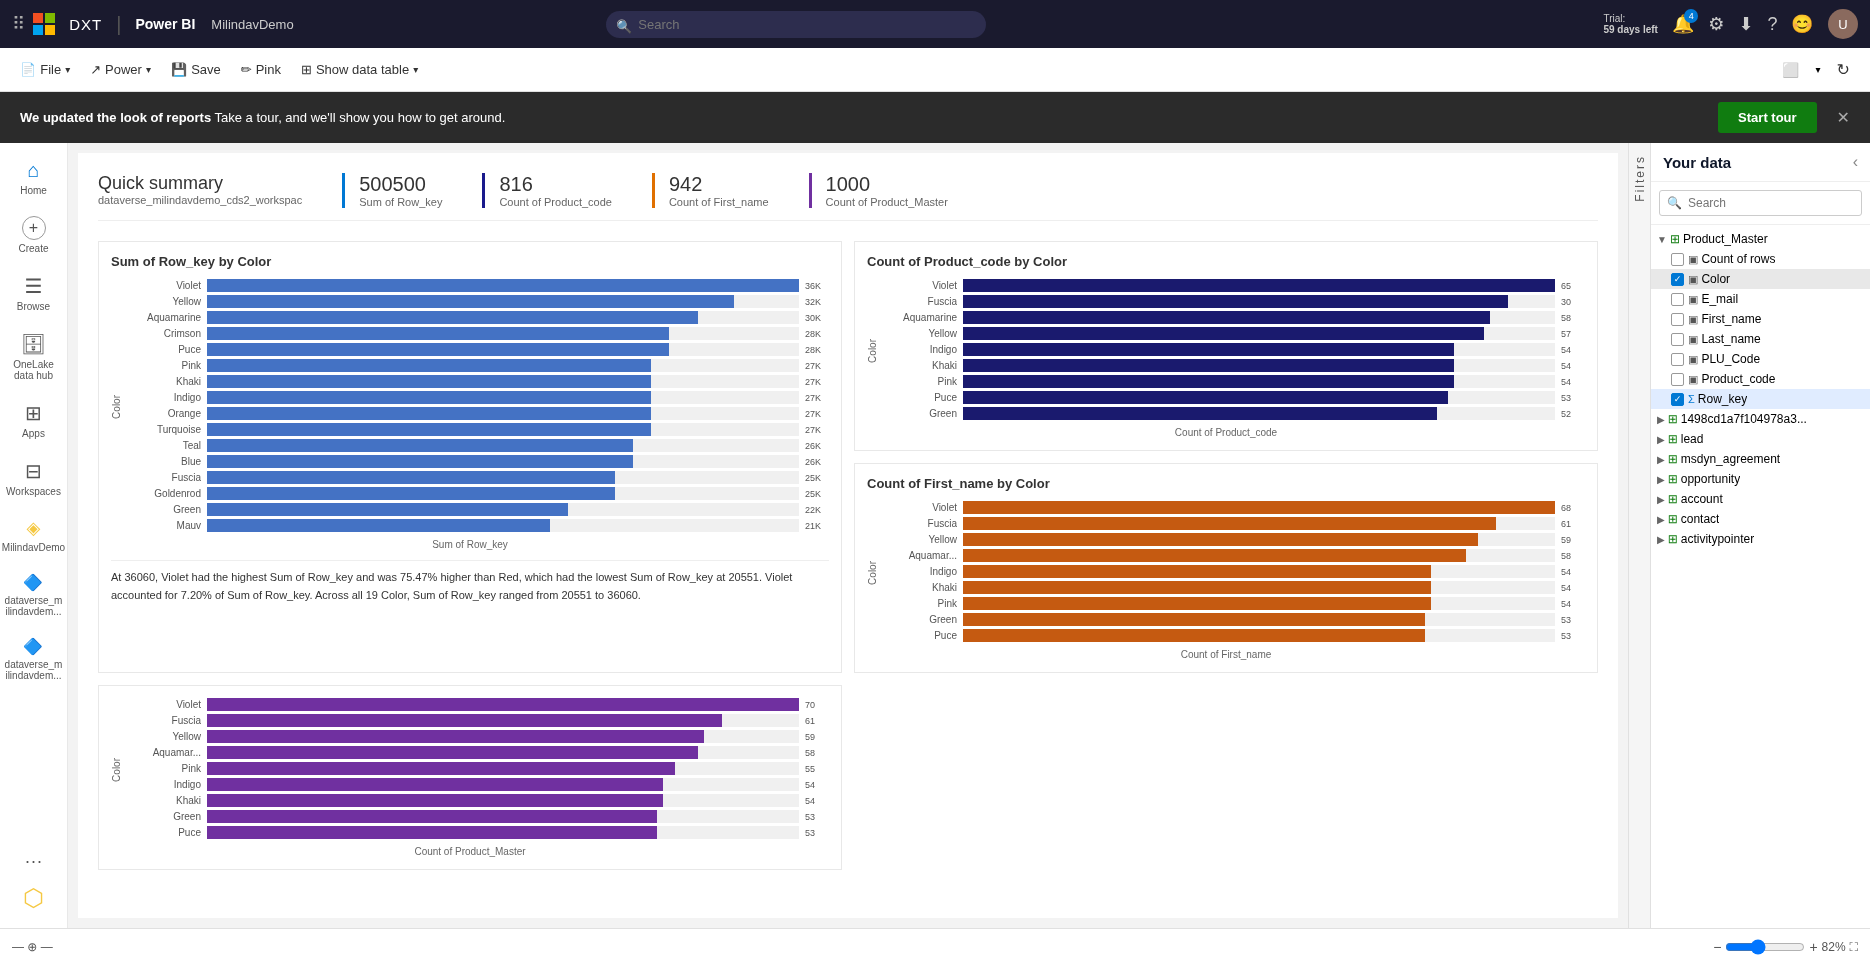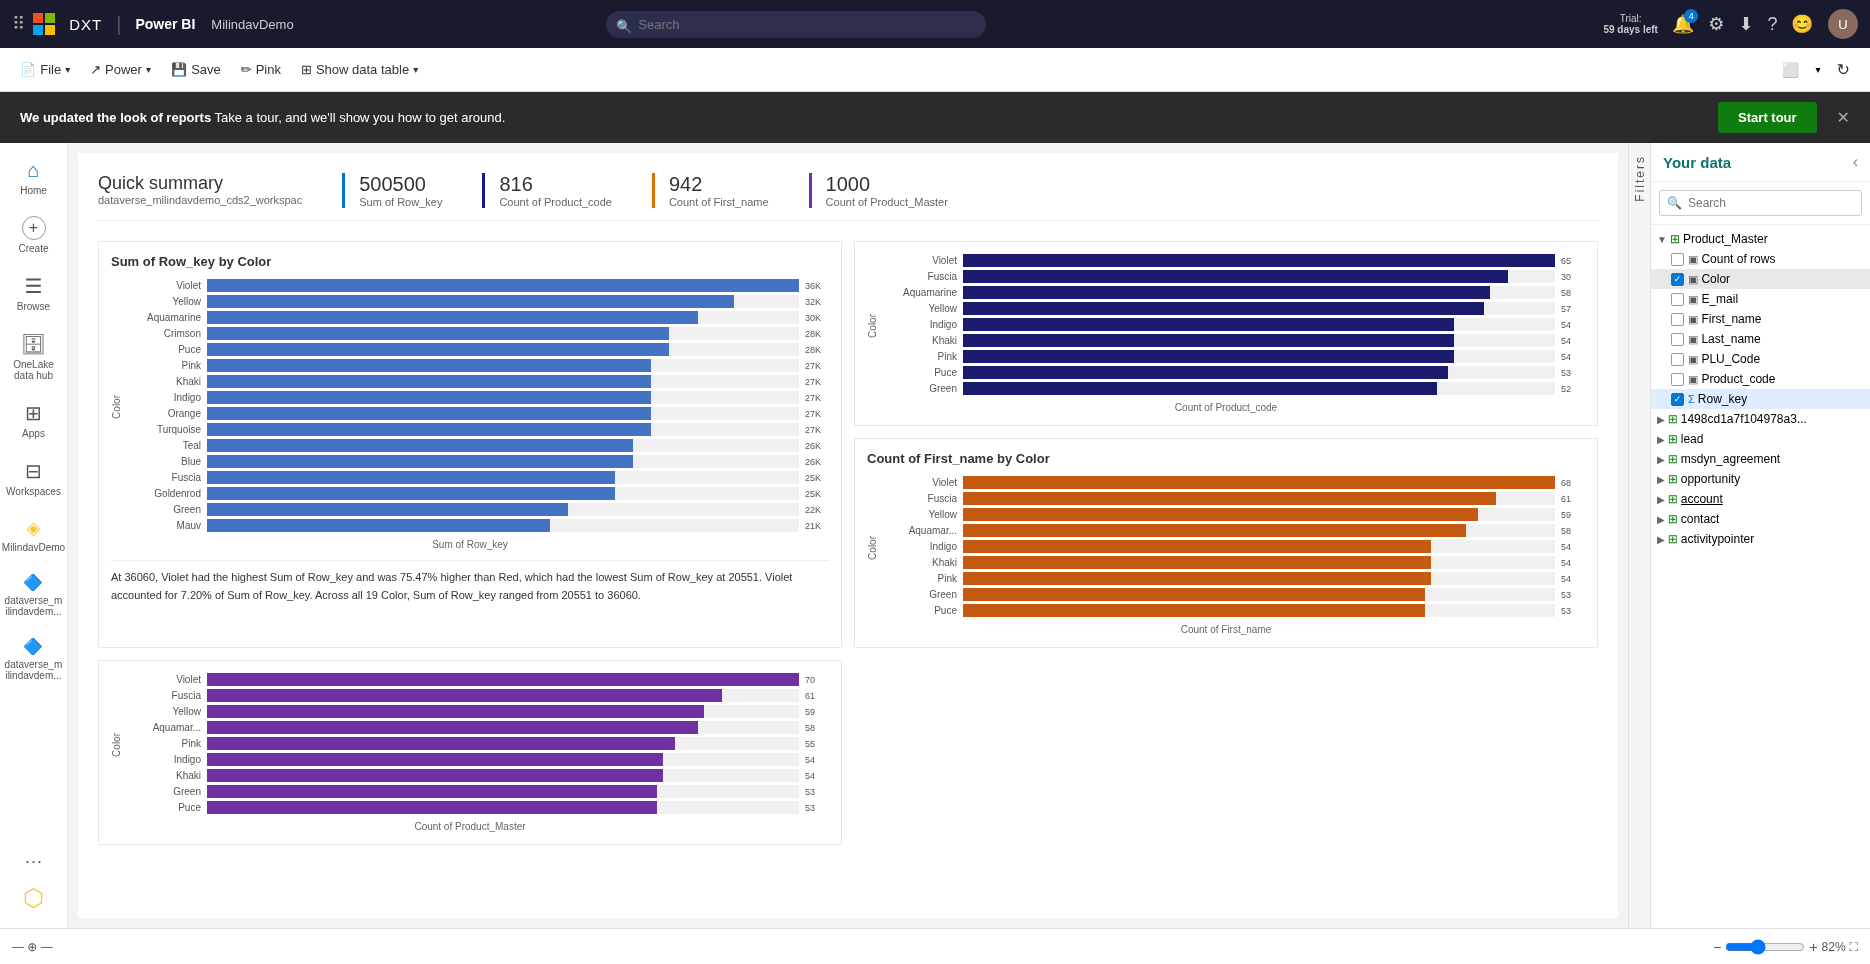--- a/index.html
+++ b/index.html
@@ -83,21 +83,21 @@
   </div>
   <span class="nav-brand">DXT</span>
   <span style="color:#555;margin:0 6px;font-size:20px;">|</span>
   <span class="nav-powerbi" style="color:white;font-size:14px;font-weight:600;">Power BI</span>
   <span class="nav-workspace" style="color:#ccc;font-size:13px;margin-left:8px;">MilindavDemo</span>
   <div class="nav-search-wrap" style="flex:1;max-width:380px;margin:0 auto;">
     <span class="search-icon" style="position:absolute;left:10px;top:8px;color:#aaa;font-size:13px;">🔍</span>
     <input type="text" style="width: 100%; padding: 6px 12px 6px 32px; border-radius: 20px; border: none; background: rgb(45, 45, 78); color: white; font-size: 13px;" placeholder="Search">
   </div>
   <div class="nav-right">
-    <div style="text-align:center;">
+    <div style="text-align:left;">
       <div style="color:#ccc;font-size:10px;">Trial:</div>
       <div style="color:#ccc;font-size:10px;font-weight:600;">59 days left</div>
     </div>
     <div style="position:relative;">
       <span style="color:#ccc;font-size:18px;">🔔</span>
       <span class="badge" style="position:absolute;top:-4px;right:-4px;background:#0078d4;color:white;border-radius:50%;width:14px;height:14px;font-size:9px;display:flex;align-items:center;justify-content:center;">4</span>
     </div>
     <span style="color:#ccc;font-size:18px;cursor:pointer;">⚙</span>
     <span style="color:#ccc;font-size:18px;cursor:pointer;">⬇</span>
     <span style="color:#ccc;font-size:18px;cursor:pointer;">?</span>
@@ -341,20 +341,21 @@
           </div>
           <div style="text-align:center;font-size:10px;color:#666;margin-top:4px;">Sum of Row_key</div>
           <div style="font-size:11px;color:#333;line-height:1.6;margin-top:10px;border-top:1px solid #eee;padding-top:8px;" id="chart1-desc">At 36060, Violet had the highest Sum of Row_key and was 75.47% higher than Red, which had the lowest Sum of Row_key at 20551.
 
 Violet accounted for 7.20% of Sum of Row_key.
 
 Across all 19 Color, Sum of Row_key ranged from 20551 to 36060.</div>
         </div>
 
         <div style="background:white;border:1px solid #e8e8e8;padding:12px;">
+          <div class="chart-title">Count of Product_code by Color</div>
           <div style="display:flex;position:relative;">
             <div style="writing-mode:vertical-rl;transform:rotate(180deg);font-size:10px;color:#666;align-self:center;margin-right:4px;">Color</div>
             <div style="flex:1;" id="chart2-bars">
                 <div style="display:flex;align-items:center;gap:6px;margin-bottom:3px;">
       <div style="width:75px;text-align:right;font-size:10px;color:#555;flex-shrink:0;overflow:hidden;text-overflow:ellipsis;white-space:nowrap;">Violet</div>
       <div style="flex:1;background:#f0f0f0;height:13px;position:relative;">
         <div style="width:100%;height:100%;background:#1a1a6e;position:absolute;left:0;top:0;"></div>
       </div>
       <div style="font-size:9px;color:#555;width:24px;flex-shrink:0;">65</div>
     </div>
@@ -567,21 +568,21 @@
       </div>
     </div>
   </div>
 
   <div style="display:flex;align-items:center;background:#f5f5f5;border-left:1px solid #e0e0e0;width:22px;cursor:pointer;flex-direction:column;justify-content:flex-start;padding-top:12px;">
     <span style="writing-mode:vertical-rl;transform:rotate(180deg);font-size:12px;color:#555;letter-spacing:2px;">Filters</span>
   </div>
 
   <div class="right-panel">
     <div style="display:flex;align-items:center;justify-content:space-between;padding:10px 12px;border-bottom:1px solid #eee;">
-      <span style="font-size:15px;font-weight:600;color:#0f766e;">Your data</span>
+      <span style="font-size:15px;font-weight:600;color:#0f172a;">Your data</span>
       <span style="font-size:16px;color:#888;cursor:pointer;">‹</span>
     </div>
     <div class="rp-search-wrap" style="padding:8px;border-bottom:1px solid #eee;">
       <span class="si" style="position:absolute;left:16px;top:14px;color:#888;font-size:12px;">🔍</span>
       <input type="text" style="width: 100%; padding: 5px 8px 5px 28px; border: 1px solid rgb(204, 204, 204); border-radius: 3px; font-size: 12px;" placeholder="Search">
     </div>
     <div class="tree-panel" id="data-tree">
         <div style="display:flex;align-items:center;padding:3px 6px;cursor:pointer;font-size:12px;padding-left:6px;">
       <span style="font-size:10px;color:#666;margin-right:3px;">▼</span>
                 <span style="font-size:12px;color:#107c10;margin-right:3px;">⊞</span>
@@ -643,21 +644,21 @@
       <span style="overflow:hidden;text-overflow:ellipsis;white-space:nowrap;">msdyn_agreement</span>
     </div>
         <div style="display:flex;align-items:center;padding:3px 6px;cursor:pointer;font-size:12px;padding-left:6px;">
       <span style="font-size:10px;color:#666;margin-right:3px;">▶</span>
                 <span style="font-size:12px;color:#107c10;margin-right:3px;">⊞</span>
       <span style="overflow:hidden;text-overflow:ellipsis;white-space:nowrap;">opportunity</span>
     </div>
         <div style="display:flex;align-items:center;padding:3px 6px;cursor:pointer;font-size:12px;padding-left:6px;">
       <span style="font-size:10px;color:#666;margin-right:3px;">▶</span>
                 <span style="font-size:12px;color:#107c10;margin-right:3px;">⊞</span>
-      <span style="overflow:hidden;text-overflow:ellipsis;white-space:nowrap;text-decoration:underline;">account</span>
+      <span style="overflow:hidden;text-overflow:ellipsis;white-space:nowrap;">account</span>
     </div>
         <div style="display:flex;align-items:center;padding:3px 6px;cursor:pointer;font-size:12px;padding-left:6px;">
       <span style="font-size:10px;color:#666;margin-right:3px;">▶</span>
                 <span style="font-size:12px;color:#107c10;margin-right:3px;">⊞</span>
       <span style="overflow:hidden;text-overflow:ellipsis;white-space:nowrap;">contact</span>
     </div>
         <div style="display:flex;align-items:center;padding:3px 6px;cursor:pointer;font-size:12px;padding-left:6px;">
       <span style="font-size:10px;color:#666;margin-right:3px;">▶</span>
                 <span style="font-size:12px;color:#107c10;margin-right:3px;">⊞</span>
       <span style="overflow:hidden;text-overflow:ellipsis;white-space:nowrap;">activitypointer</span>

